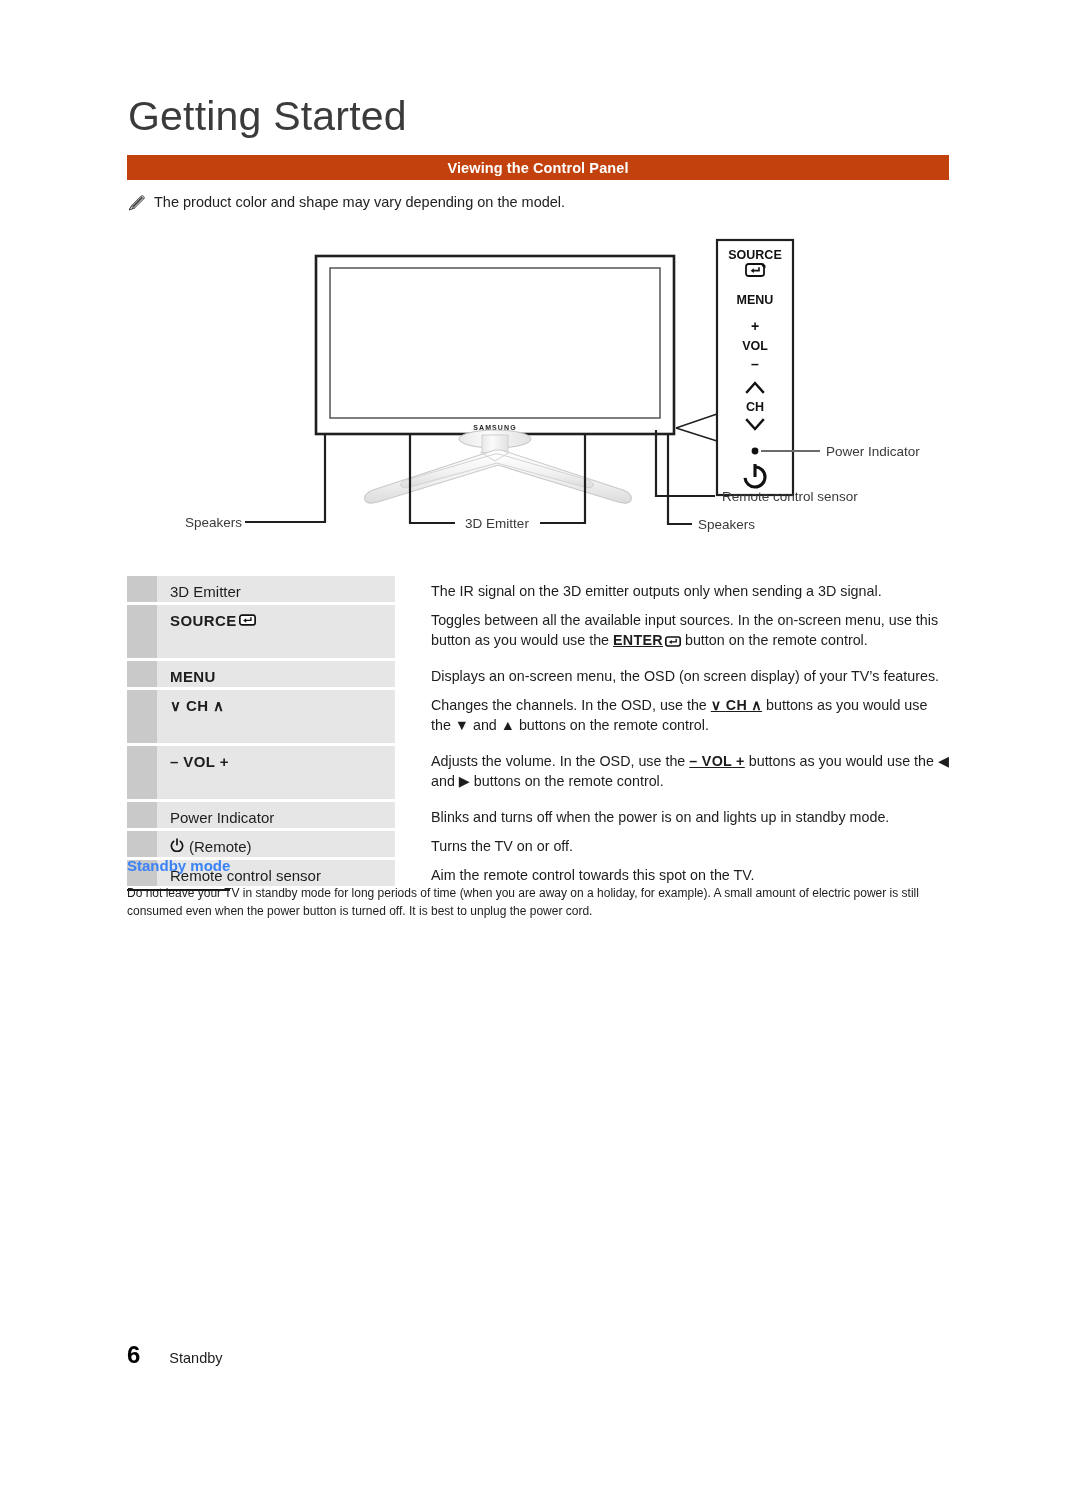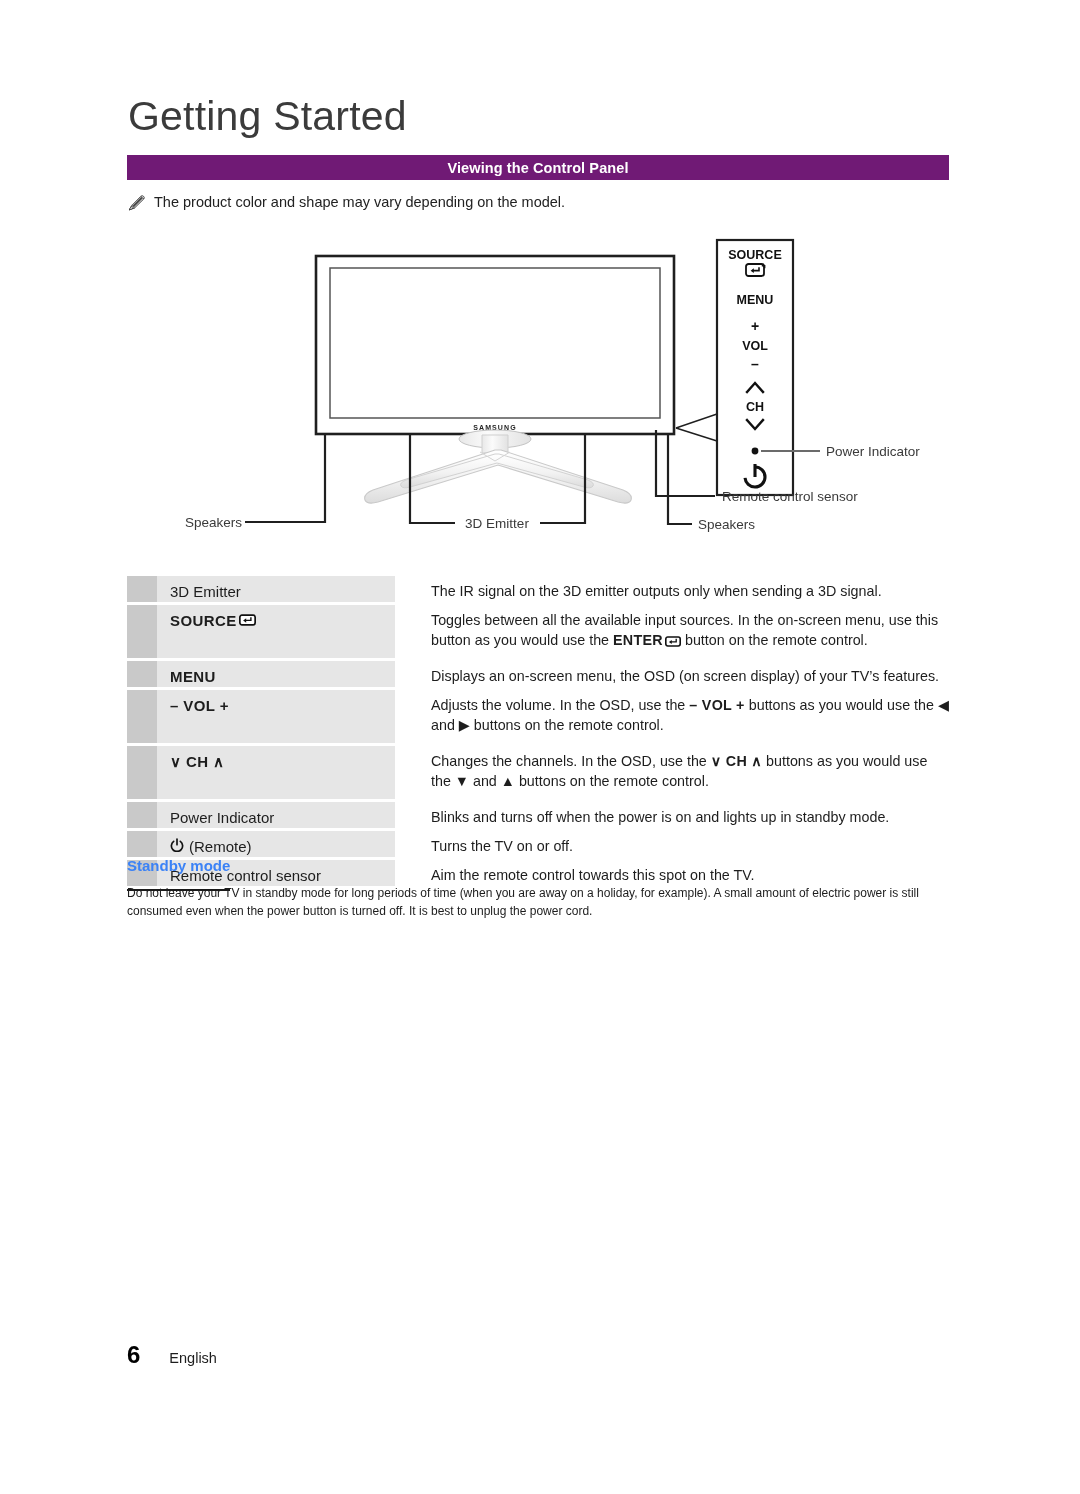--- a/index.html
+++ b/index.html
@@ -33,21 +33,21 @@
     color: #3b3b3b;
     line-height: 1;
     white-space: nowrap;
   }
   .section-bar {
     position: absolute;
     left: 127px;
     top: 155px;
     width: 822px;
     height: 25px;
-    background: #701a75;
+    background: #c2410c;
     display: flex;
     align-items: center;
     justify-content: center;
   }
   .section-bar-label {
     color: #ffffff;
     font-size: 14.5px;
     font-weight: bold;
     letter-spacing: 0.1px;
   }
@@ -141,20 +141,21 @@
   }
   .pow-glyph {
     display: inline-block;
     vertical-align: -2px;
     margin-right: 5px;
   }
   .inline-bold {
     font-weight: bold;
     letter-spacing: 0.3px;
     white-space: nowrap;
+    text-decoration: underline;
   }
 
   
   .standby-head {
     position: absolute;
     left: 127px;
     top: 858px;
     font-size: 15px;
     font-weight: bold;
     color: #3b82f6;
@@ -343,34 +344,34 @@
         <span class="lbl-bold">MENU</span>
       </div>
       <div class="cell-desc">
         <span>Displays an on-screen menu, the OSD (on screen display) of your TV’s features.</span>
       </div>
     </div>
 
     <div class="spec-row h2">
       <div class="cell-marker"></div>
       <div class="cell-label">
+        <span class="lbl-bold">∨ CH ∧</span>
+      </div>
+      <div class="cell-desc">
+        <span>Changes the channels. In the OSD, use the </span><span class="inline-bold">∨ CH ∧</span><span> buttons as you would use the ▼ and ▲ buttons on the remote control.</span>
+      </div>
+    </div>
+
+    <div class="spec-row h2">
+      <div class="cell-marker"></div>
+      <div class="cell-label">
         <span class="lbl-bold">– VOL +</span>
       </div>
       <div class="cell-desc">
         <span>Adjusts the volume. In the OSD, use the </span><span class="inline-bold">– VOL +</span><span> buttons as you would use the ◀ and ▶ buttons on the remote control.</span>
-      </div>
-    </div>
-
-    <div class="spec-row h2">
-      <div class="cell-marker"></div>
-      <div class="cell-label">
-        <span class="lbl-bold">∨ CH ∧</span>
-      </div>
-      <div class="cell-desc">
-        <span>Changes the channels. In the OSD, use the </span><span class="inline-bold">∨ CH ∧</span><span> buttons as you would use the ▼ and ▲ buttons on the remote control.</span>
       </div>
     </div>
 
     <div class="spec-row h1">
       <div class="cell-marker"></div>
       <div class="cell-label">
         <span class="lbl-plain">Power Indicator</span>
       </div>
       <div class="cell-desc">
         <span>Blinks and turns off when the power is on and lights up in standby mode.</span>
@@ -401,16 +402,16 @@
       </div>
     </div>
 
   </div>
 
   <div class="standby-head">Standby mode</div>
   <div class="standby-body">Do not leave your TV in standby mode for long periods of time (when you are away on a holiday, for example). A small amount of electric power is still consumed even when the power button is turned off. It is best to unplug the power cord.</div>
 
   <div class="footer">
     <span class="footer-num">6</span>
-    <span class="footer-lang">English</span>
+    <span class="footer-lang">Standby</span>
   </div>
 
 </div>
 
 </body></html>

